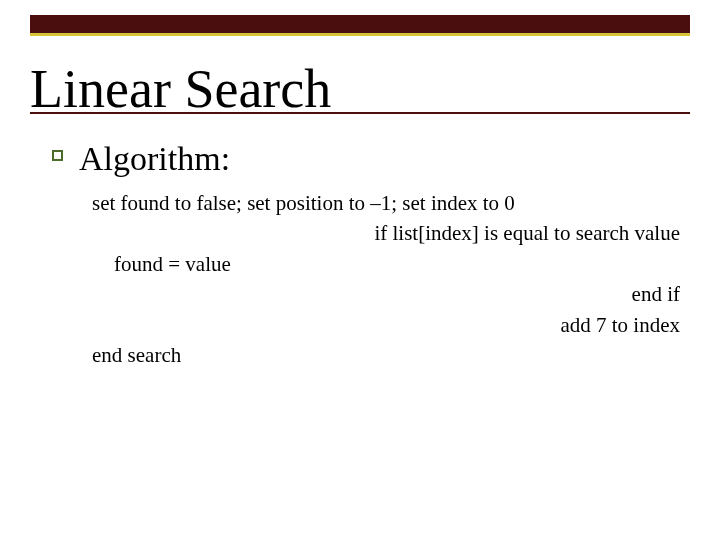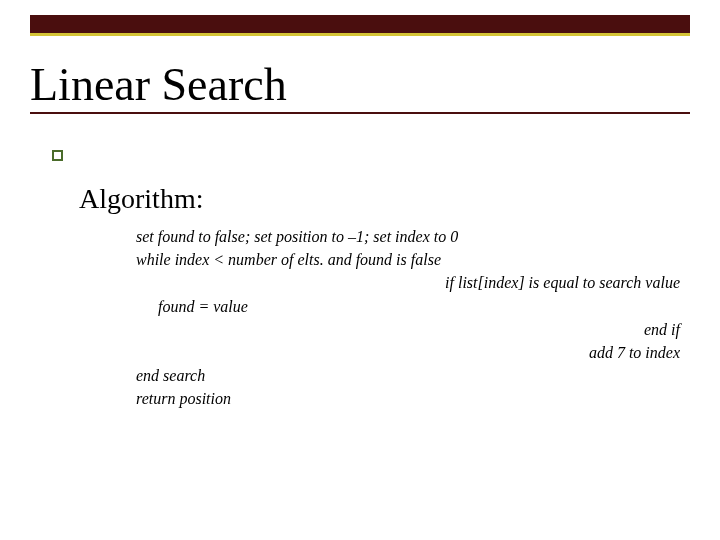--- a/index.html
+++ b/index.html
@@ -24,21 +24,21 @@
     left: 30px;
     right: 30px;
     height: 3px;
     background: #d4c436;
   }
   .title {
     position: absolute;
     top: 58px;
     left: 30px;
     right: 30px;
-    font-size: 46px;
+    font-size: 54px;
     font-weight: normal;
   }
   .title-underline {
     position: absolute;
     top: 112px;
     left: 30px;
     right: 30px;
     height: 2px;
     background: #4a0e0e;
   }
@@ -55,27 +55,25 @@
     margin-bottom: 10px;
   }
   .bullet-box {
     width: 11px;
     height: 11px;
     border: 2px solid #4a6b2a;
     margin-top: 10px;
     flex: 0 0 auto;
   }
   .bullet-label {
-    font-size: 28px;
-    margin-top: 43px;
+    font-size: 34px;
   }
   .pseudo {
-    margin-left: 84px;
-    font-size: 16px;
-    font-style: italic;
+    margin-left: 40px;
+    font-size: 21px;
     line-height: 1.45;
   }
   .pseudo .l0 { padding-left: 0; }
   .pseudo .l1 { padding-left: 10px; text-align: right; }
   .pseudo .l2 { padding-left: 22px; }
 </style>
 </head>
 <body>
 
 <div class="slide">
@@ -85,22 +83,20 @@
   <h1 class="title">Linear Search</h1>
   <div class="title-underline"></div>
 
   <div class="body">
     <div class="bullet-row">
       <span class="bullet-box"></span>
       <span class="bullet-label">Algorithm:</span>
     </div>
     <div class="pseudo">
       <div class="l0">set found to false; set position to –1; set index to 0</div>
-      <div class="l0">while index &lt; number of elts. and found is false</div>
       <div class="l1">if list[index] is equal to search value</div>
       <div class="l2">found = value</div>
       <div class="l1">end if</div>
       <div class="l1">add 7 to index</div>
       <div class="l0">end search</div>
-      <div class="l0">return position</div>
     </div>
   </div>
 </div>
 
 </body></html>

